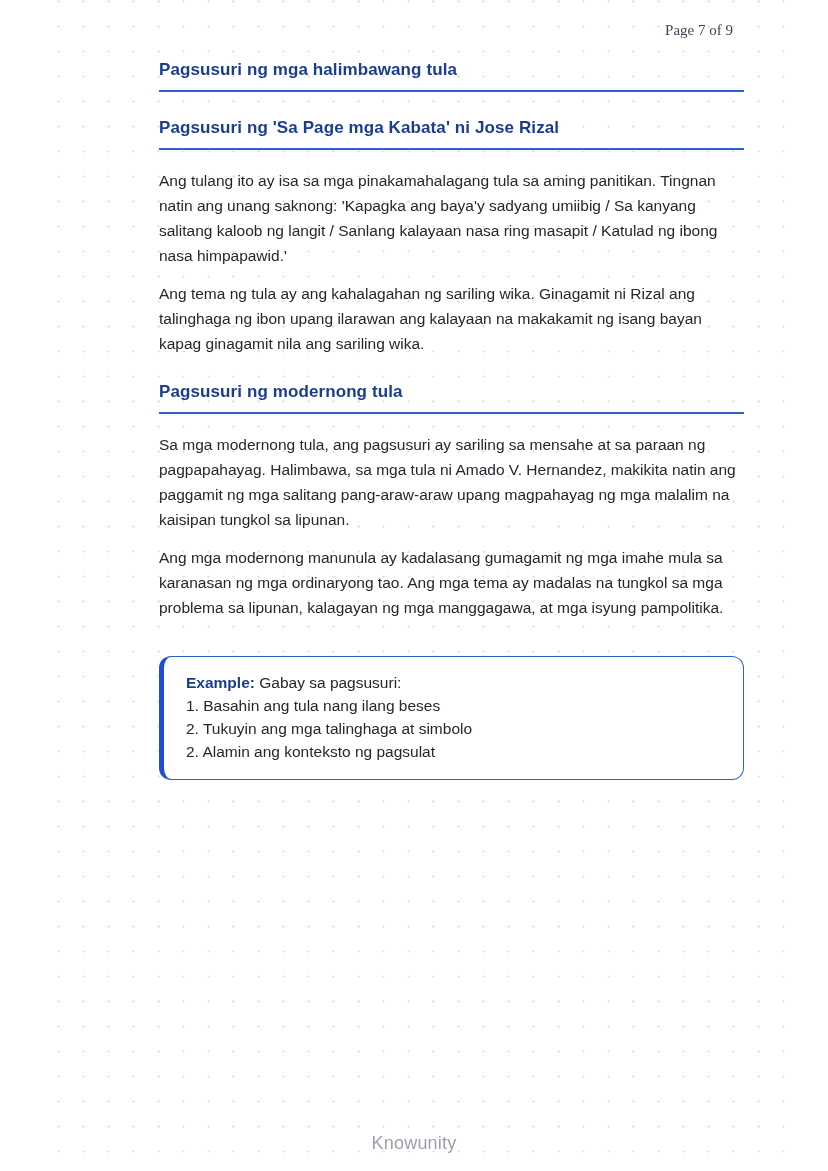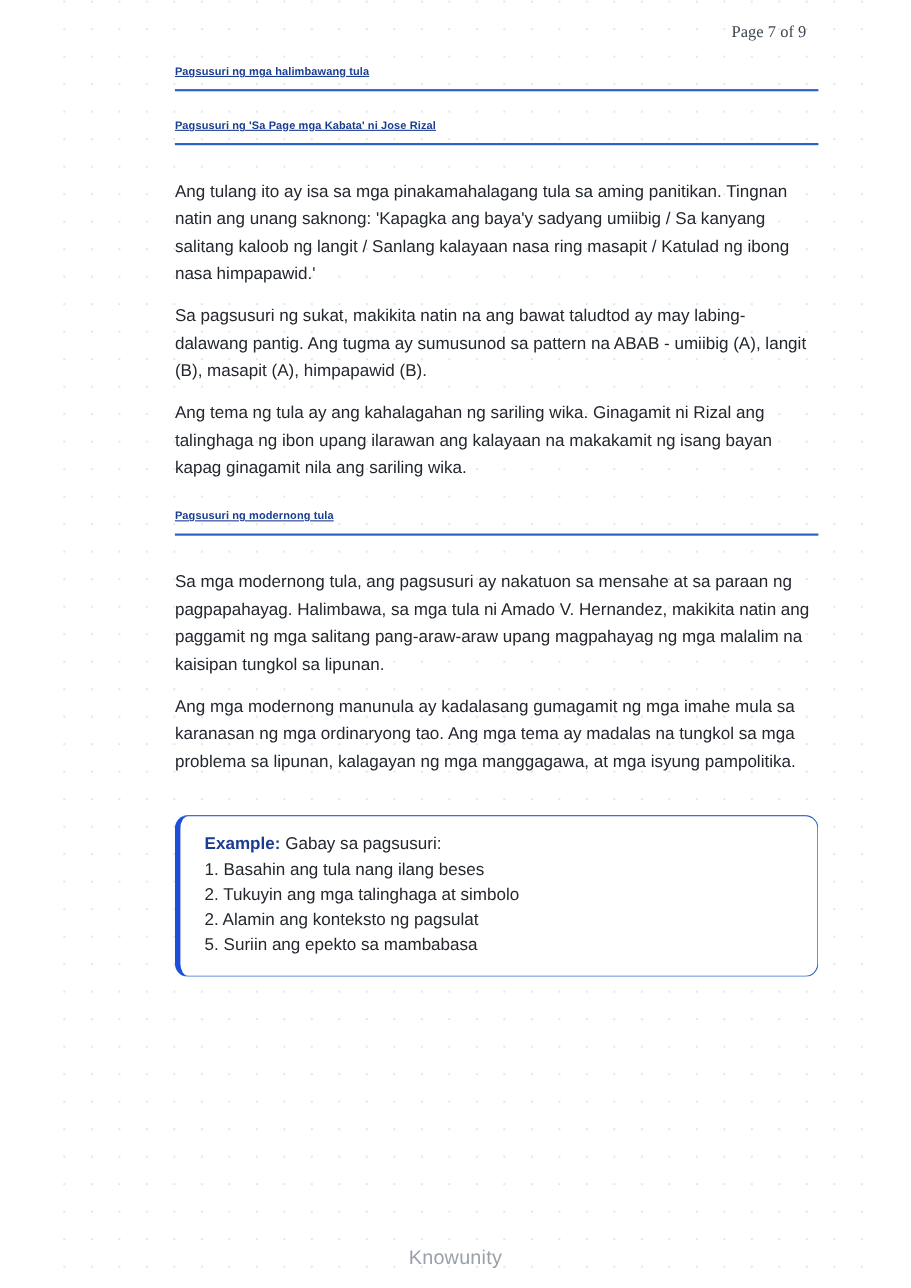--- a/index.html
+++ b/index.html
@@ -33,37 +33,36 @@
 
   .content {
     position: absolute;
     top: 60px;
     left: 123px;
     width: 585px;
   }
 
   .section-heading {
     color: #1b3d91;
-    font-size: 10px;
+    font-size: 17px;
     font-weight: bold;
     letter-spacing: 0.1px;
     margin-top: 26px;
-    text-decoration: underline;
   }
   .section-heading.first { margin-top: 0; }
 
   .heading-rule {
     border: none;
     border-top: 2px solid #2e62c9;
     margin-top: 10px;
     margin-bottom: 0;
     width: 100%;
   }
 
-  .paragraphs { margin-top: 30px; }
+  .paragraphs { margin-top: 18px; }
 
   .para {
     font-size: 15.5px;
     line-height: 25px;
     color: #23272e;
     margin-bottom: 13px;
   }
   .para:last-child { margin-bottom: 0; }
 
   .example-box {
@@ -107,39 +106,37 @@
   <div class="content">
 
     <h2 class="section-heading first">Pagsusuri ng mga halimbawang tula</h2>
     <hr class="heading-rule">
 
     <h2 class="section-heading">Pagsusuri ng 'Sa Page mga Kabata' ni Jose Rizal</h2>
     <hr class="heading-rule">
 
     <div class="paragraphs">
       <p class="para">Ang tulang ito ay isa sa mga pinakamahalagang tula sa aming panitikan. Tingnan natin ang unang saknong: 'Kapagka ang baya'y sadyang umiibig / Sa kanyang salitang kaloob ng langit / Sanlang kalayaan nasa ring masapit / Katulad ng ibong nasa himpapawid.'</p>
-      <p class="para">Sa pagsusuri ng sukat, makikita natin na ang bawat taludtod ay may labing-dalawang pantig. Ang tugma ay sumusunod sa pattern na ABAB - umiibig (A), langit (B), masapit (A), himpapawid (B).</p>
       <p class="para">Ang tema ng tula ay ang kahalagahan ng sariling wika. Ginagamit ni Rizal ang talinghaga ng ibon upang ilarawan ang kalayaan na makakamit ng isang bayan kapag ginagamit nila ang sariling wika.</p>
     </div>
 
     <h2 class="section-heading">Pagsusuri ng modernong tula</h2>
     <hr class="heading-rule">
 
     <div class="paragraphs">
-      <p class="para">Sa mga modernong tula, ang pagsusuri ay nakatuon sa mensahe at sa paraan ng pagpapahayag. Halimbawa, sa mga tula ni Amado V. Hernandez, makikita natin ang paggamit ng mga salitang pang-araw-araw upang magpahayag ng mga malalim na kaisipan tungkol sa lipunan.</p>
+      <p class="para">Sa mga modernong tula, ang pagsusuri ay sariling sa mensahe at sa paraan ng pagpapahayag. Halimbawa, sa mga tula ni Amado V. Hernandez, makikita natin ang paggamit ng mga salitang pang-araw-araw upang magpahayag ng mga malalim na kaisipan tungkol sa lipunan.</p>
       <p class="para">Ang mga modernong manunula ay kadalasang gumagamit ng mga imahe mula sa karanasan ng mga ordinaryong tao. Ang mga tema ay madalas na tungkol sa mga problema sa lipunan, kalagayan ng mga manggagawa, at mga isyung pampolitika.</p>
     </div>
 
     <div class="example-box">
       <div class="example-line">
         <span class="example-label">Example:</span><span> Gabay sa pagsusuri:</span>
       </div>
       <div class="example-line">1. Basahin ang tula nang ilang beses</div>
       <div class="example-line">2. Tukuyin ang mga talinghaga at simbolo</div>
       <div class="example-line">2. Alamin ang konteksto ng pagsulat</div>
-      <div class="example-line">5. Suriin ang epekto sa mambabasa</div>
     </div>
 
   </div>
 
   <div class="footer-brand">Knowunity</div>
 
 </div>
 
 </body></html>

